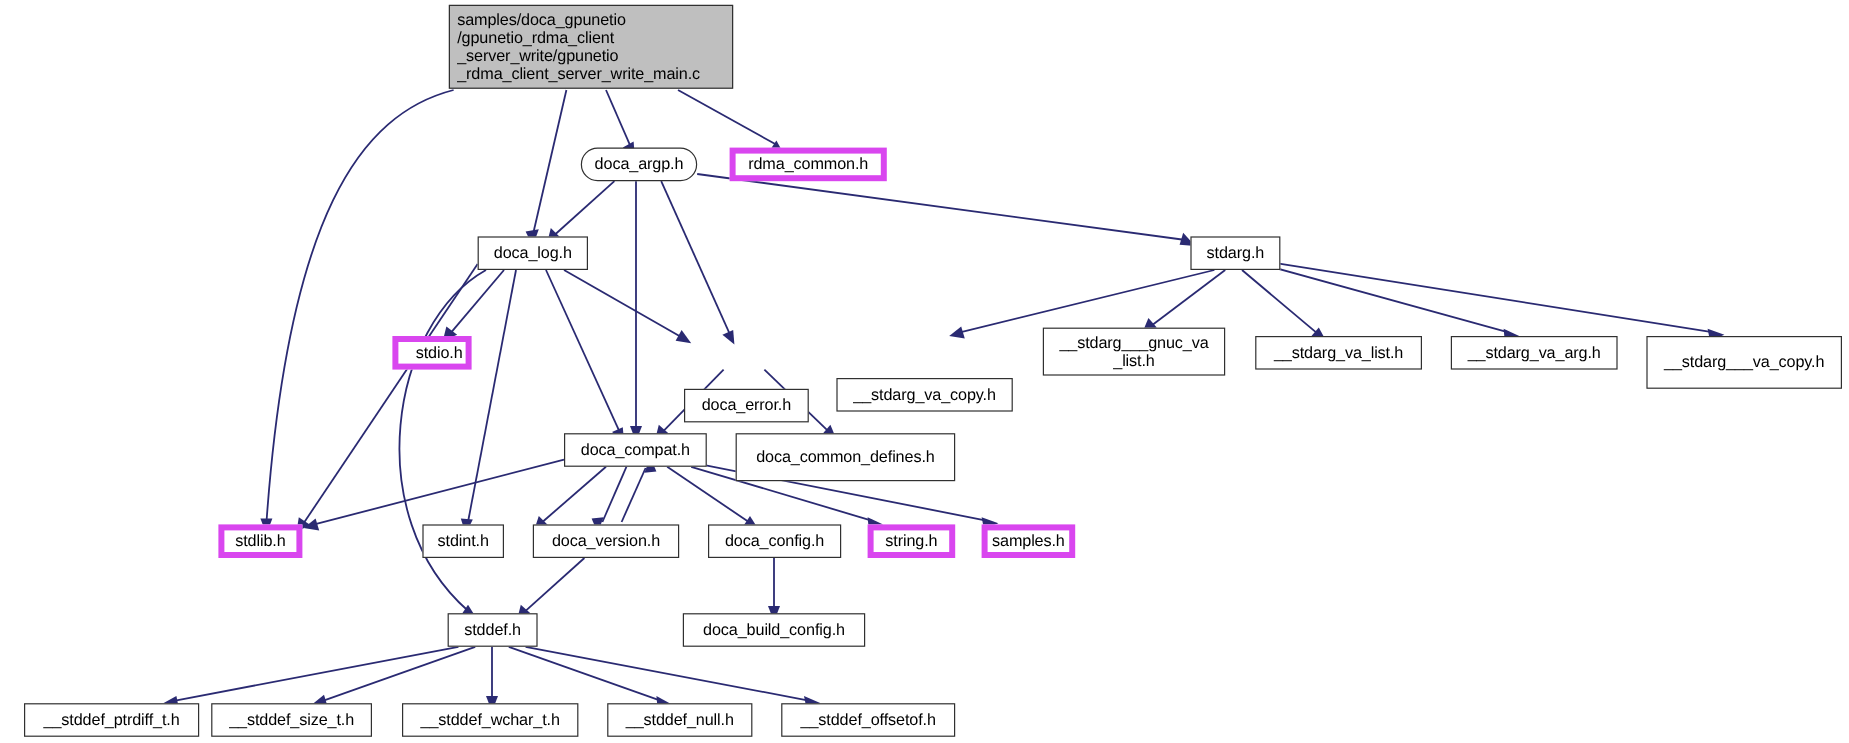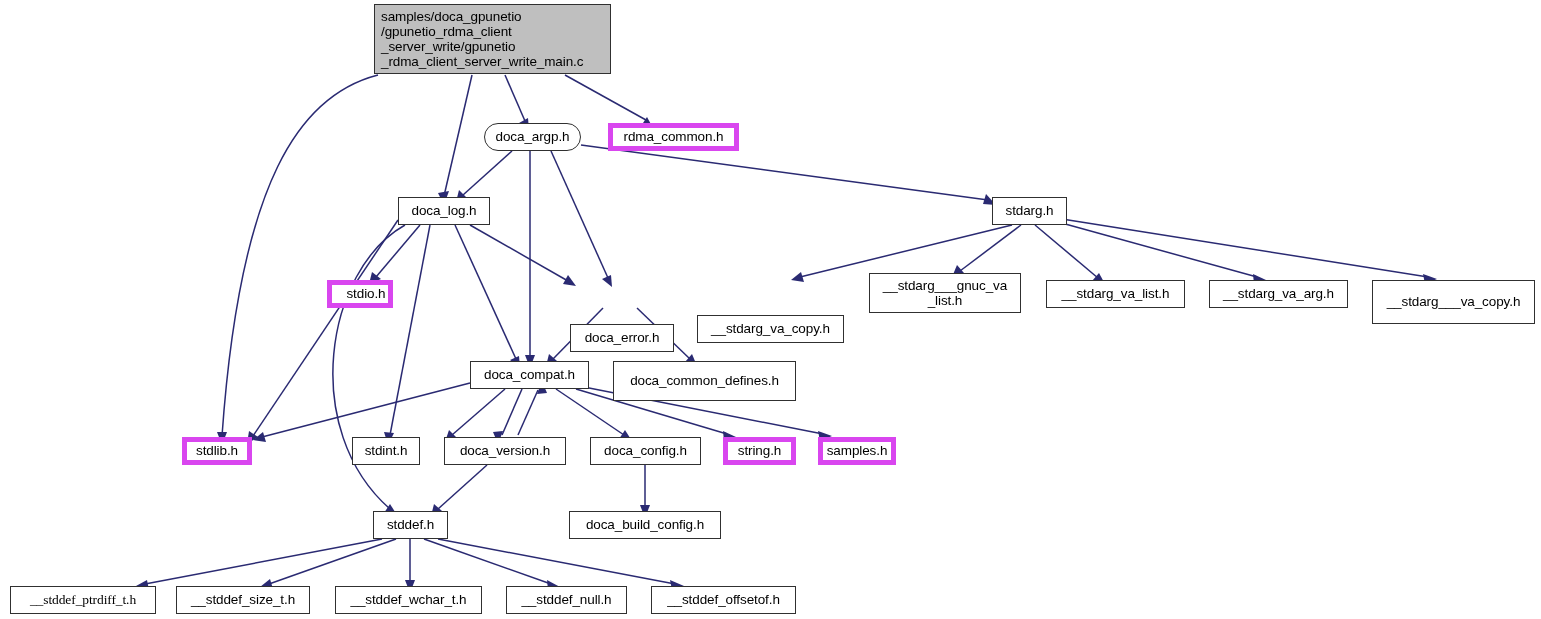--- a/index.html
+++ b/index.html
@@ -158,19 +158,19 @@
       <div class="node-box linked" style="left: 470px; top: 361px; width: 119px; height: 28px;">doca_compat.h</div>
       <div class="node-box linked" style="left: 613px; top: 361px; width: 183px; height: 40px;">doca_common_defines.h</div>
       <div class="node-box" style="left: 182px; top: 437px; width: 70px; height: 28px;">stdlib.h</div>
       <div class="node-box linked" style="left: 352px; top: 437px; width: 68px; height: 28px;">stdint.h</div>
       <div class="node-box linked" style="left: 444px; top: 437px; width: 122px; height: 28px;">doca_version.h</div>
       <div class="node-box linked" style="left: 590px; top: 437px; width: 111px; height: 28px;">doca_config.h</div>
       <div class="node-box" style="left: 723px; top: 437px; width: 73px; height: 28px;">string.h</div>
       <div class="node-box" style="left: 818px; top: 437px; width: 78px; height: 28px;">samples.h</div>
       <div class="node-box linked" style="left: 373px; top: 511px; width: 75px; height: 28px;">stddef.h</div>
       <div class="node-box linked" style="left: 569px; top: 511px; width: 152px; height: 28px;">doca_build_config.h</div>
-      <div class="node-box linked" style="left: 10px; top: 586px; width: 146px; height: 28px; font-family: Liberation Serif, serif;">__stddef_ptrdiff_t.h</div>
+      <div class="node-box linked" style="left: 20px; top: 586px; width: 146px; height: 28px;">__stddef_ptrdiff_t.h</div>
       <div class="node-box linked" style="left: 176px; top: 586px; width: 134px; height: 28px;">__stddef_size_t.h</div>
       <div class="node-box linked" style="left: 335px; top: 586px; width: 147px; height: 28px;">__stddef_wchar_t.h</div>
       <div class="node-box linked" style="left: 506px; top: 586px; width: 121px; height: 28px;">__stddef_null.h</div>
       <div class="node-box linked" style="left: 651px; top: 586px; width: 145px; height: 28px;">__stddef_offsetof.h</div>
     </div>
 </div>
 
 </body></html>

